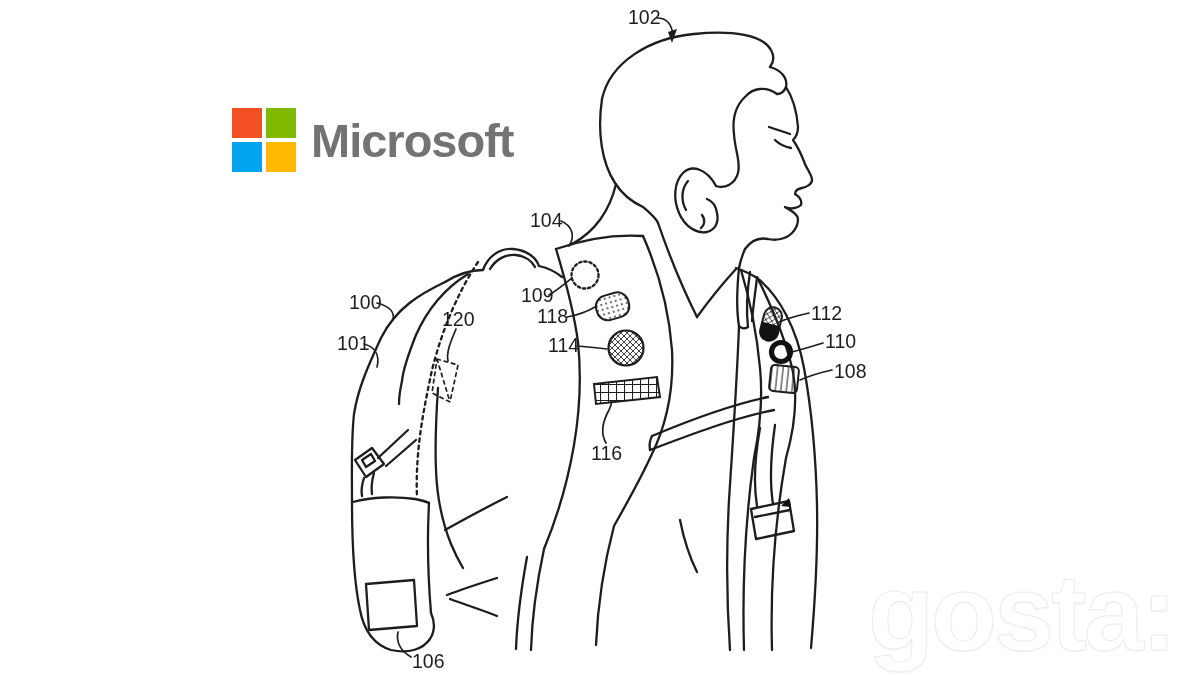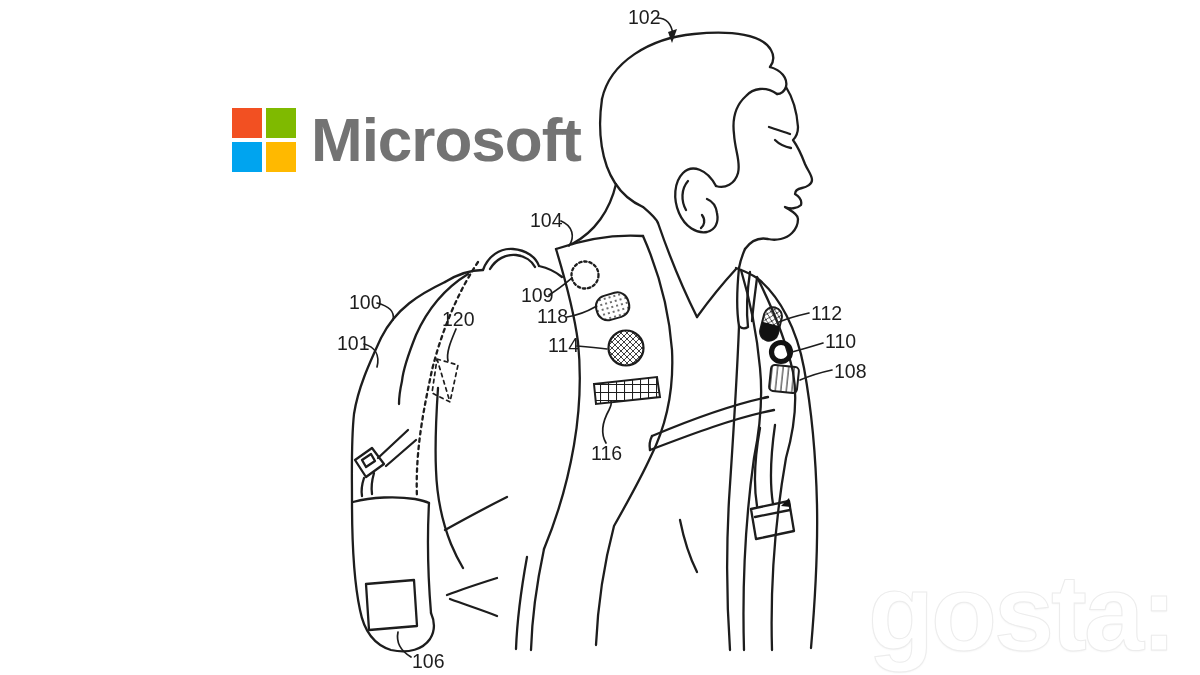--- a/index.html
+++ b/index.html
@@ -3,21 +3,21 @@
 <meta charset="utf-8">
 <style>
   html,body{margin:0;padding:0;background:#fff;}
   .stage{position:relative;width:1200px;height:675px;background:#fff;overflow:hidden;
          font-family:"Liberation Sans",sans-serif;}
   .fig-svg{position:absolute;left:0;top:0;}
   
   .ms-logo{position:absolute;left:232px;top:108px;display:flex;align-items:center;}
   .ms-squares{display:grid;grid-template-columns:30px 30px;grid-template-rows:30px 30px;gap:4px;}
   .ms-squares div{width:30px;height:30px;}
-  .ms-word{margin-left:15px;font-size:62px;font-weight:600;letter-spacing:-1px;color:#737373;
+  .ms-word{margin-left:15px;font-size:47px;font-weight:600;letter-spacing:-1px;color:#737373;
            line-height:1;}
   
   text.ref{font-family:"Liberation Sans",sans-serif;font-size:19.5px;fill:#1d1d1d;}
   
   .ln{fill:none;stroke:#1d1d1d;stroke-width:2.3;stroke-linecap:round;stroke-linejoin:round;}
   .ldr{fill:none;stroke:#1d1d1d;stroke-width:1.7;stroke-linecap:round;}
   .dash{stroke-dasharray:3.5 4;}
   
   .watermark{position:absolute;right:26px;bottom:8px;font-size:108px;font-weight:700;
              letter-spacing:-3px;color:#fff;-webkit-text-stroke:1px #ececec;

